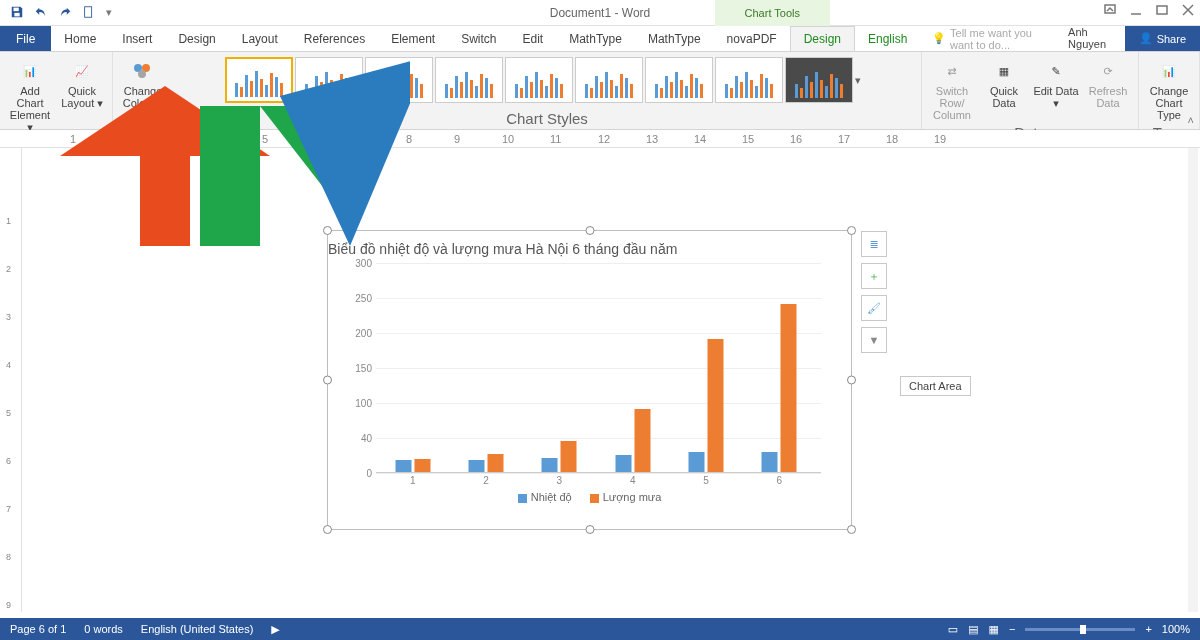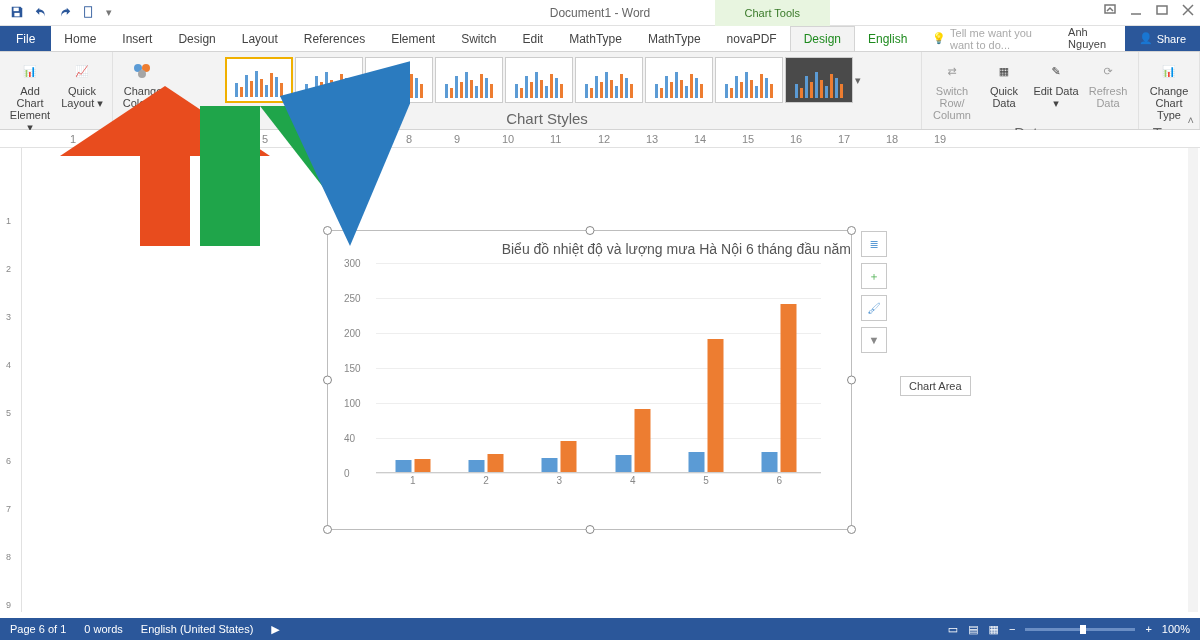--- a/index.html
+++ b/index.html
@@ -42,24 +42,24 @@
 .page-area{position:relative;background:#fff;height:464px;overflow:hidden}
 .vruler{position:absolute;left:0;top:0;bottom:0;width:22px;background:#fff;border-right:1px solid #e1e1e1}
 .vruler .tick{position:absolute;left:6px;font-size:9px;color:#888}
 .doc{position:absolute;left:22px;right:12px;top:0;bottom:0;background:#fff}
 
 .chart-obj{position:absolute;left:305px;top:82px;width:525px;height:300px;border:1px solid #bdbdbd;background:#fff}
 .handle{position:absolute;width:9px;height:9px;border:1px solid #888;background:#fff;border-radius:50%}
 .h-tl{left:-5px;top:-5px}.h-tr{right:-5px;top:-5px}.h-bl{left:-5px;bottom:-5px}.h-br{right:-5px;bottom:-5px}
 .h-t{left:50%;top:-5px;transform:translateX(-50%)}.h-b{left:50%;bottom:-5px;transform:translateX(-50%)}
 .h-l{left:-5px;top:50%;transform:translateY(-50%)}.h-r{right:-5px;top:50%;transform:translateY(-50%)}
-.chart-title{text-align:right;font-size:14px;color:#555;padding:10px 0 6px}
+.chart-title{text-align:left;font-size:14px;color:#555;padding:10px 0 6px}
 .plot{position:relative;margin:0 30px 0 48px;height:210px;border-bottom:1px solid #ccc}
 .gridline{position:absolute;left:0;right:0;border-top:1px solid #eee}
-.ylab{position:absolute;left:-32px;transform:translateY(-50%);font-size:10px;color:#888;width:28px;text-align:left}
+.ylab{position:absolute;left:-32px;transform:translateY(-50%);font-size:10px;color:#888;width:28px;text-align:right}
 .bargrp{position:absolute;bottom:0;display:flex;gap:3px;align-items:flex-end;transform:translateX(-50%)}
 .bar{width:16px}
 .xlab{position:absolute;top:212px;transform:translateX(-50%);font-size:10px;color:#888}
 .legend{display:flex;gap:18px;justify-content:center;margin-top:18px;font-size:10px;color:#666}
 .legend .sw{display:inline-block;width:9px;height:9px;margin-right:4px;vertical-align:middle}
 
 .chart-side{position:absolute;right:-36px;top:0;display:flex;flex-direction:column;gap:6px}
 .side-btn{width:26px;height:26px;border:1px solid #c8c8c8;background:#fff;display:flex;align-items:center;justify-content:center;cursor:pointer;color:#5b9bd5}
 .tooltip{position:absolute;left:878px;top:228px;background:#fff;border:1px solid #c8c8c8;padding:3px 8px;font-size:11px;color:#444}
 
@@ -419,20 +419,24 @@
             <div class="bar" style="height: 19.6px; background: rgb(91, 155, 213);"></div>
             <div class="bar" style="height: 133px; background: rgb(237, 125, 49);"></div>
           </div>
           <div class="xlab" style="left: 330px;">5</div>
           <div class="bargrp" style="left: 403.333px;">
             <div class="bar" style="height: 20.3px; background: rgb(91, 155, 213);"></div>
             <div class="bar" style="height: 168px; background: rgb(237, 125, 49);"></div>
           </div>
           <div class="xlab" style="left: 403.333px;">6</div>
         </div>
+      <div class="legend" id="legend">
+          <span><span class="sw" style="background:#5b9bd5"></span>Nhiệt độ</span>
+          <span><span class="sw" style="background:#ed7d31"></span>Lượng mưa</span>
+        </div>
       <div class="chart-side">
         <div class="side-btn">
             <span>≣</span>
           </div>
         <div class="side-btn" style="color:#4caf50">
             <span>＋</span>
           </div>
         <div class="side-btn">
             <span>🖌</span>
           </div>

